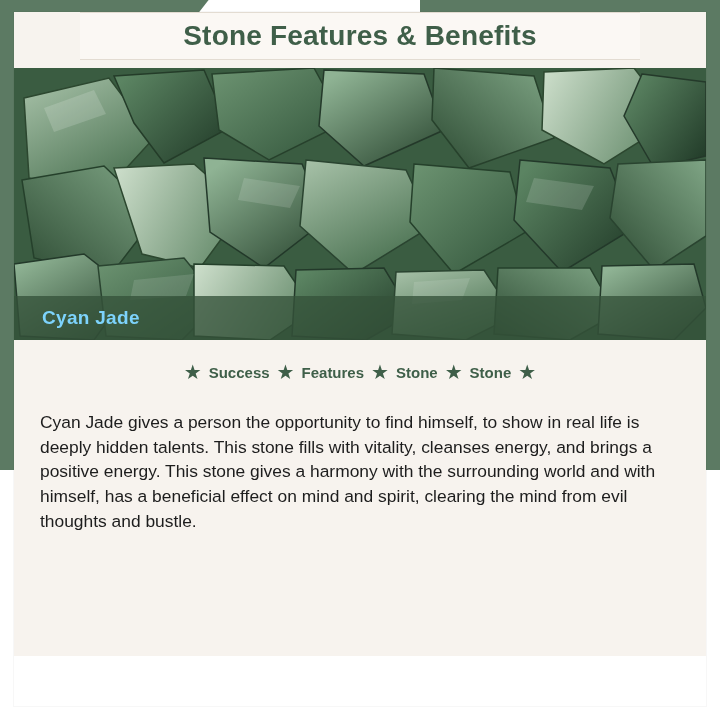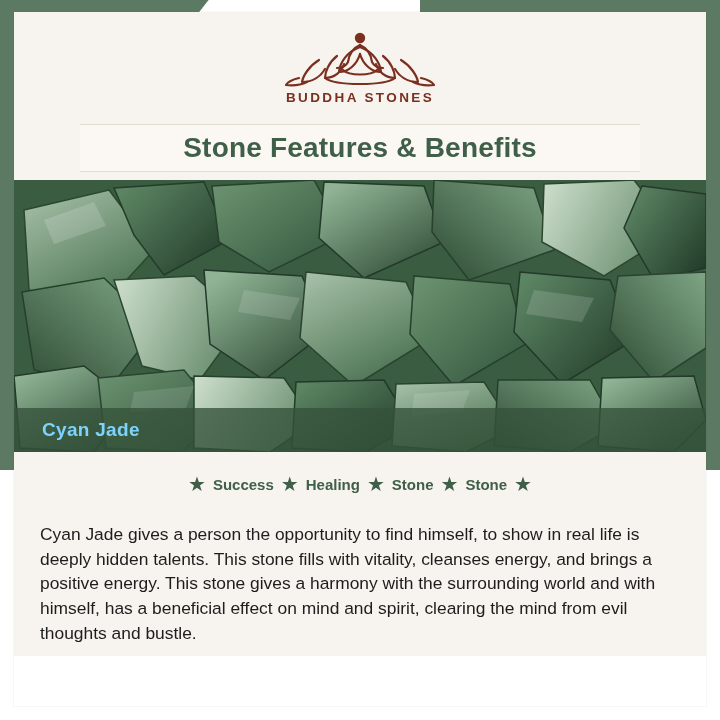--- a/index.html
+++ b/index.html
@@ -205,50 +205,20 @@
 <div class="page">
 
   <div class="band band-top-left"></div>
   <div class="band band-left"></div>
   <div class="band band-top-right"></div>
   <div class="band band-right"></div>
   <div class="band-notch"></div>
 
   <div class="card">
 
-    <div class="logo-area">
-      <span>
-        <svg class="logo-svg logo-mark" viewBox="0 0 150 62" xmlns="http://www.w3.org/2000/svg">
-          <g fill="none" stroke="#7a2f1f" stroke-width="2.2" stroke-linecap="round" stroke-linejoin="round">
-
-            <circle cx="75" cy="12" r="5.2" fill="#7a2f1f" stroke="none"></circle>
-
-            <path d="M75 19 C68 22 64 29 63 36 C61 40 57 42 52 42" fill="none"></path>
-            <path d="M75 19 C82 22 86 29 87 36 C89 40 93 42 98 42" fill="none"></path>
-
-            <path d="M58 44 C64 50 86 50 92 44" fill="none"></path>
-
-            <path d="M75 21 C62 26 55 36 54 46 C64 46 72 38 75 28"></path>
-            <path d="M75 21 C88 26 95 36 96 46 C86 46 78 38 75 28"></path>
-
-            <path d="M52 30 C44 36 40 46 40 52 C50 52 57 45 59 38"></path>
-            <path d="M98 30 C106 36 110 46 110 52 C100 52 93 45 91 38"></path>
-
-            <path d="M34 34 C24 40 18 50 17 56 C28 56 36 50 40 43"></path>
-            <path d="M116 34 C126 40 132 50 133 56 C122 56 114 50 110 43"></path>
-
-            <path d="M14 52 C6 54 2 57 1 59 C10 60 18 58 22 56"></path>
-            <path d="M136 52 C144 54 148 57 149 59 C140 60 132 58 128 56"></path>
-
-            <path d="M40 52 C50 60 100 60 110 52"></path>
-          </g>
-        </svg>
-      </span>
-      <div class="logo-text">BUDDHA STONES</div>
-    </div>
 
     <div class="title-wrap">
       <div class="title-box">
         <span class="title-text">Stone Features &amp; Benefits</span>
       </div>
     </div>
 
     <div class="hero">
       <svg class="hero-svg" viewBox="0 0 692 272" xmlns="http://www.w3.org/2000/svg">
         <defs>
@@ -311,21 +281,21 @@
       </svg>
       <div class="caption-bar">
         <span class="caption-text">Cyan Jade</span>
       </div>
     </div>
 
     <div class="benefits">
       <span class="benefit-star">★</span>
       <span class="benefit-label">Success</span>
       <span class="benefit-star">★</span>
-      <span class="benefit-label">Healing</span>
+      <span class="benefit-label">Features</span>
       <span class="benefit-star">★</span>
       <span class="benefit-label">Stone</span>
       <span class="benefit-star">★</span>
       <span class="benefit-label">Stone</span>
       <span class="benefit-star">★</span>
     </div>
 
     <p class="body-copy">Cyan Jade gives a person the opportunity to find himself, to show in real life is deeply hidden talents. This stone fills with vitality, cleanses energy, and brings a positive energy. This stone gives a harmony with the surrounding world and with himself, has a beneficial effect on mind and spirit, clearing the mind from evil thoughts and bustle.</p>
 
     <div class="bottom-fill"></div>

